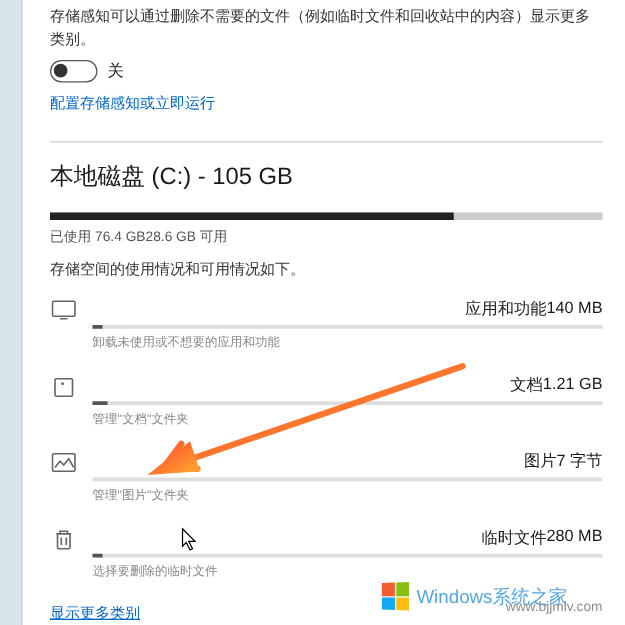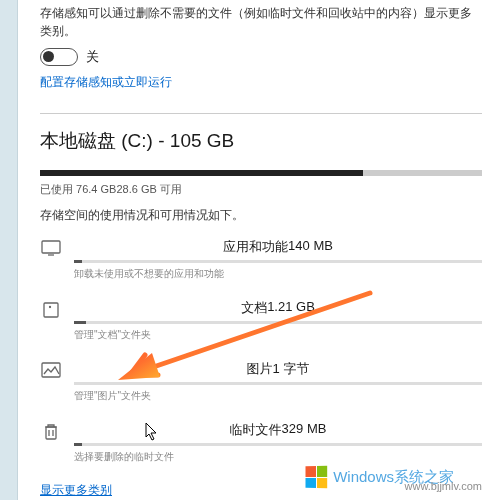--- a/index.html
+++ b/index.html
@@ -95,21 +95,21 @@
       width: 22px;
       flex-shrink: 0;
       color: #666;
       display: flex;
       justify-content: center;
       padding-top: 2px;
     }
     .cat-body { flex: 1; }
     .cat-top {
       display: flex;
-      justify-content: center;
+      justify-content: flex-end;
       font-size: 13px;
       margin-bottom: 4px;
     }
     .cat-bar {
       width: 100%;
       height: 3px;
       background: #ddd;
       margin-bottom: 4px;
     }
     .cat-bar .fill { height: 100%; background: #555; }
@@ -221,21 +221,21 @@
   <div class="cat">
     <div class="cat-icon">
       <svg width="20" height="16" viewBox="0 0 20 16" fill="none" stroke="#666" stroke-width="1.3">
           <rect x="1" y="1" width="18" height="14" rx="1"></rect>
           <path d="M3 12 L7 7 L10 10 L14 5 L18 12"></path>
         </svg>
     </div>
     <div class="cat-body">
       <div class="cat-top">
           <span>图片</span>
-          <span>1 字节</span>
+          <span>7 字节</span>
         </div>
       <div class="cat-bar">
           <div class="fill" style="width:0%"></div>
         </div>
       <div class="cat-sub">管理"图片"文件夹</div>
     </div>
   </div>
 
   <div class="cat">
     <div class="cat-icon">
@@ -243,21 +243,21 @@
           <path d="M2 4 L14 4"></path>
           <path d="M5 4 L5 2 L11 2 L11 4"></path>
           <rect x="3" y="4" width="10" height="12" rx="1"></rect>
           <line x1="6" y1="7" x2="6" y2="13"></line>
           <line x1="10" y1="7" x2="10" y2="13"></line>
         </svg>
     </div>
     <div class="cat-body">
       <div class="cat-top">
           <span>临时文件</span>
-          <span>329 MB</span>
+          <span>280 MB</span>
         </div>
       <div class="cat-bar">
           <div class="fill" style="width:2%"></div>
         </div>
       <div class="cat-sub">选择要删除的临时文件</div>
     </div>
   </div>
 
   <div class="more-link">显示更多类别</div>
 

